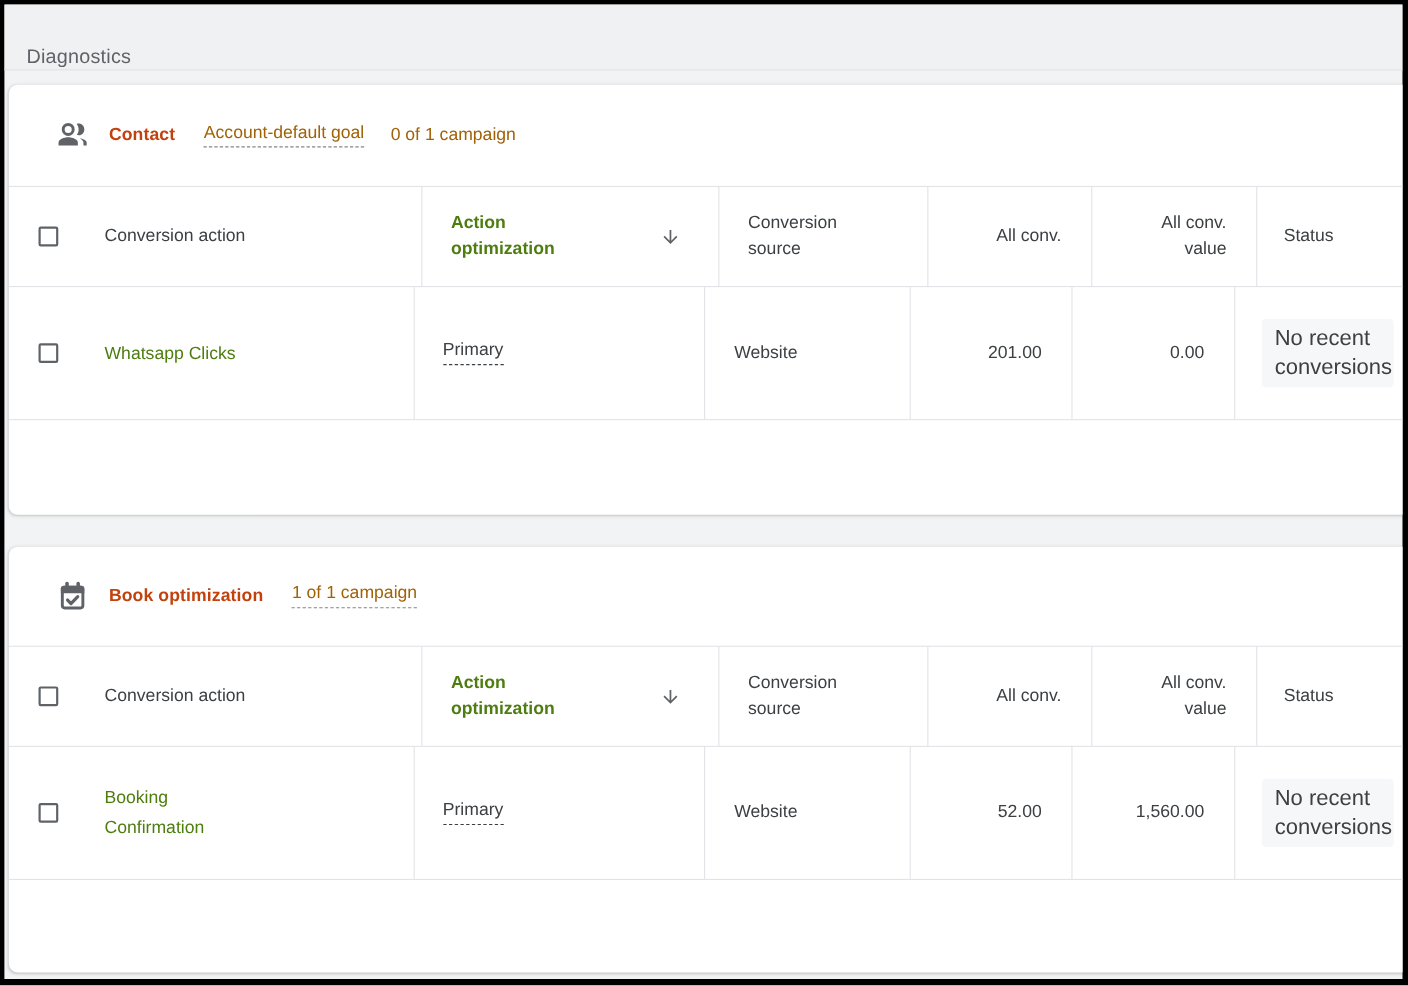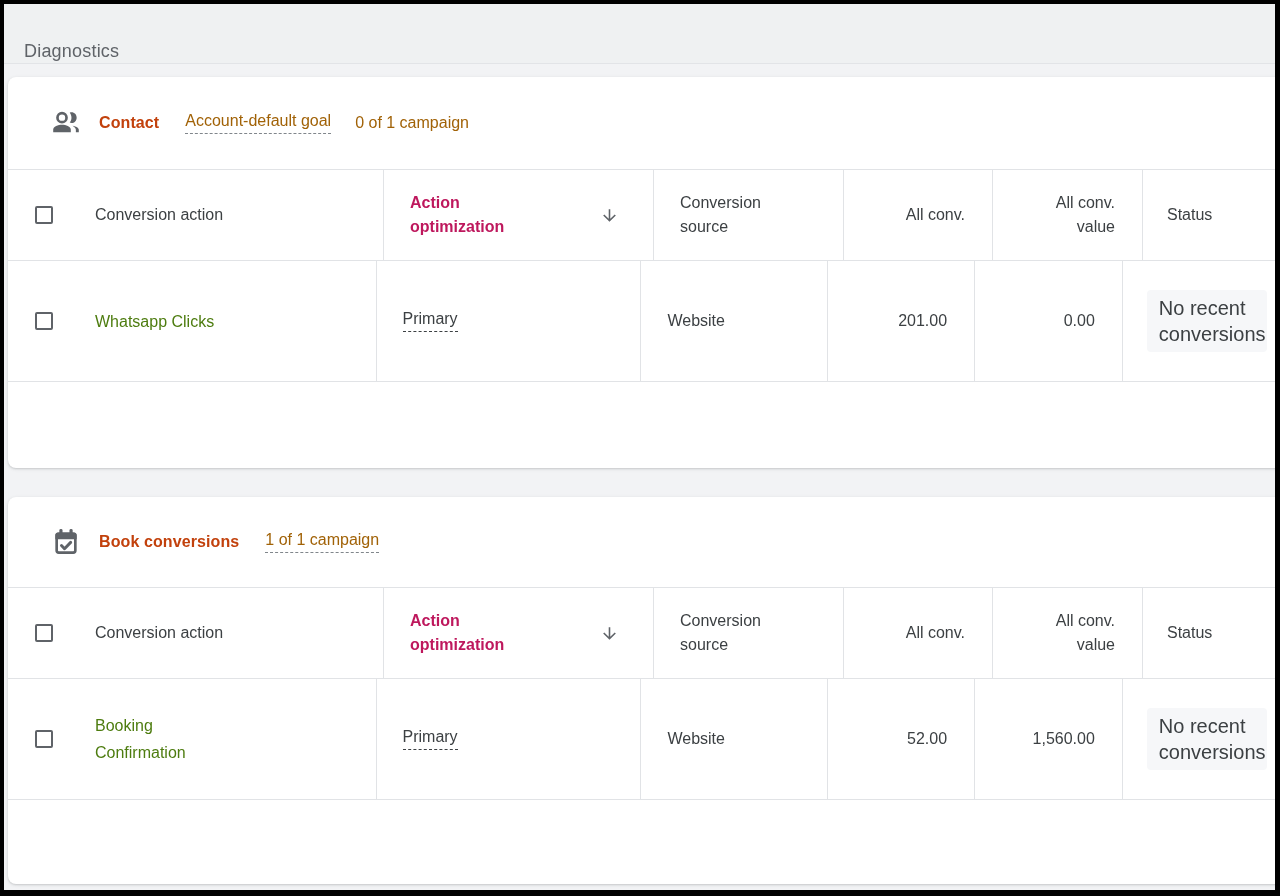--- a/index.html
+++ b/index.html
@@ -71,21 +71,21 @@
     overflow: hidden;
   }
   .c1 { width: 376px; padding-left: 27px; }
   .c2 { width: 270px; }
   .c3 { width: 190px; }
   .c4 { width: 149px; justify-content: flex-end; text-align: right; }
   .c5 { width: 150px; justify-content: flex-end; text-align: right; }
   .c6 { flex: 1 1 auto; border-right: none; padding-left: 24px; }
 
   .hdr-label { line-height: 24px; }
-  .hdr-sorted { font-weight: 700; color: #be185d; max-width: 118px; }
+  .hdr-sorted { font-weight: 700; color: #4d7c0f; max-width: 118px; }
   .hdr-wrap { max-width: 122px; }
   .hdr-wrap-r { max-width: 100px; }
 
   .c2.head-cell { justify-content: space-between; padding-right: 34px; }
   .sort-arrow { width: 19px; height: 19px; flex: none; }
 
   .checkbox {
     width: 18px; height: 18px;
     border: 2px solid #5f6368;
     border-radius: 2px;
@@ -195,21 +195,21 @@
 
   <div class="card card-book">
     <div class="card-head">
       <svg class="goal-icon" viewBox="0 0 24 24">
         <rect class="fill" x="7" y="2.2" width="2.4" height="4" rx="1.1"></rect>
         <rect class="fill" x="14.6" y="2.2" width="2.4" height="4" rx="1.1"></rect>
         <path class="fill" d="M4 6.6c0-1 .8-1.8 1.8-1.8h12.4c1 0 1.8.8 1.8 1.8V10H4V6.6z"></path>
         <rect class="stroke" x="5" y="5.8" width="14" height="14.2" rx="1.6"></rect>
         <path d="M8.6 14.6l2.3 2.4 4.6-4.7" fill="none" stroke="#5f6368" stroke-width="2.2" stroke-linecap="round" stroke-linejoin="round"></path>
       </svg>
-      <span class="goal-title">Book conversions</span>
+      <span class="goal-title">Book optimization</span>
       <span class="goal-sub dashed-underline">1 of 1 campaign</span>
     </div>
 
     <div class="thead">
       <div class="cell c1">
         <span class="checkbox"></span>
         <span class="hdr-label">Conversion action</span>
       </div>
       <div class="cell c2 head-cell">
         <span class="hdr-label hdr-sorted">Action optimization</span>

